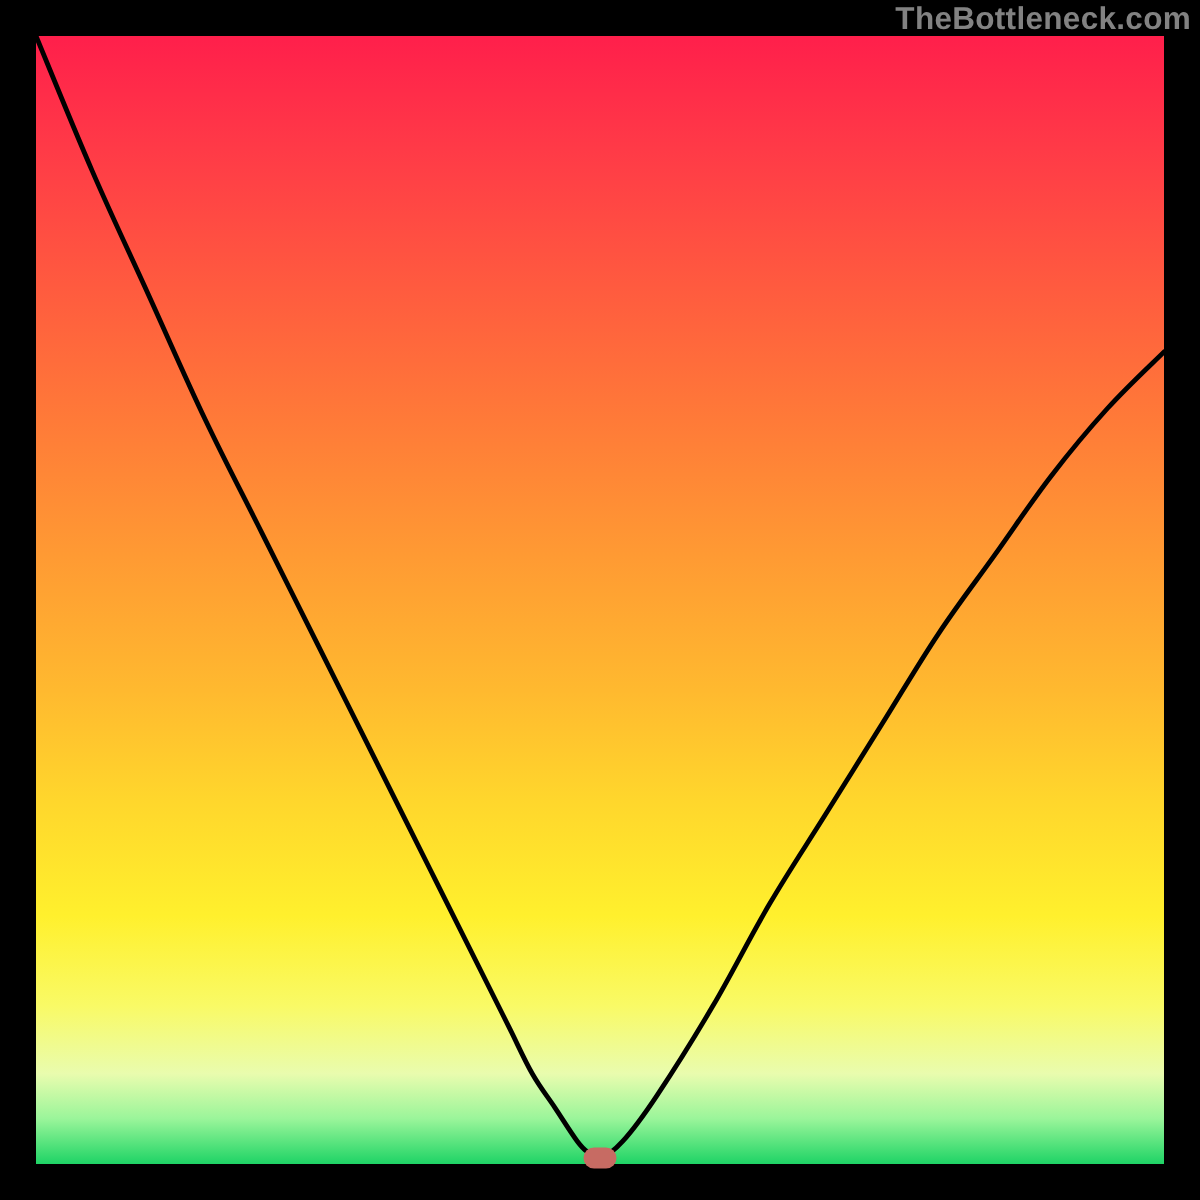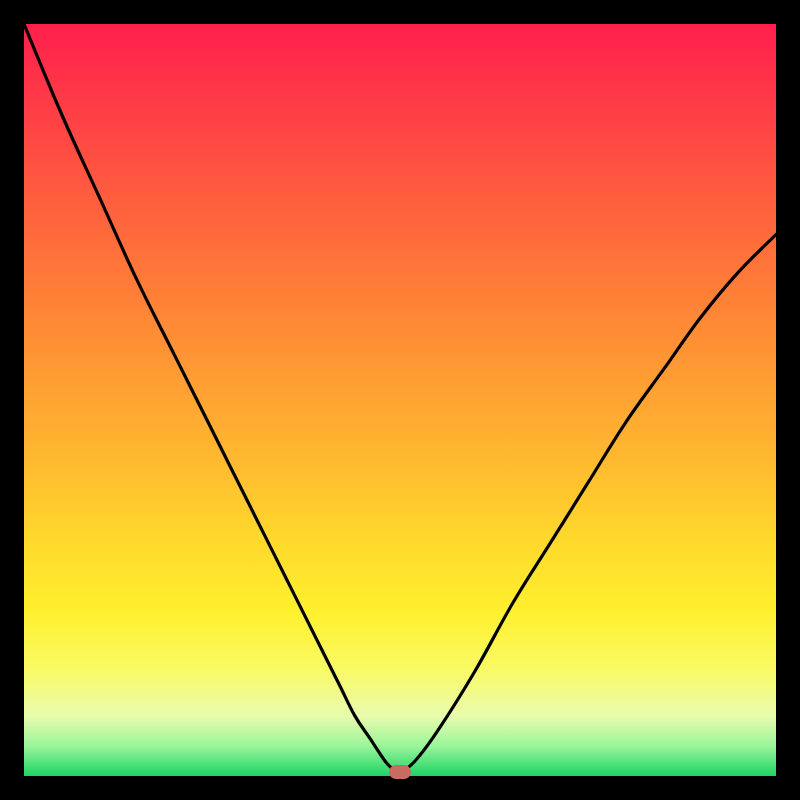--- a/index.html
+++ b/index.html
@@ -64,20 +64,21 @@
     height: 14px;
     border-radius: 8px;
     background: #c76b63;
     transform: translate(-50%, -50%);
   }
 </style>
 </head>
 <body>
 
 <div class="frame">
+  <div class="watermark">TheBottleneck.com</div>
 
   <div class="plot">
     <svg class="curve" viewBox="0 0 752 752" preserveAspectRatio="none">
       <path fill="none" stroke-width="3.2" stroke-linecap="round" stroke-linejoin="round" stroke="#000000" d="M 0.00 0.00 C 6.89 16.54, 23.81 58.53, 37.60 90.24 C 51.39 121.95, 61.41 142.63, 75.20 172.96 C 88.99 203.29, 99.01 226.73, 112.80 255.68 C 126.59 284.63, 136.61 303.31, 150.40 330.88 C 164.19 358.45, 174.21 378.51, 188.00 406.08 C 201.79 433.65, 211.81 453.71, 225.60 481.28 C 239.39 508.85, 249.41 528.91, 263.20 556.48 C 276.99 584.05, 291.15 612.38, 300.80 631.68 C 310.45 650.98, 310.33 650.73, 315.84 661.76 C 321.35 672.79, 325.37 682.19, 330.88 691.84 C 336.39 701.49, 340.41 706.13, 345.92 714.40 C 351.43 722.67, 356.82 731.45, 360.96 736.96 C 365.10 742.47, 365.72 742.41, 368.48 744.48 C 371.24 746.55, 371.86 749.62, 376.00 748.24 C 380.14 746.86, 384.15 744.54, 391.04 736.96 C 397.93 729.38, 402.57 723.42, 413.60 706.88 C 424.63 690.34, 437.41 670.16, 451.20 646.72 C 464.99 623.28, 475.01 602.48, 488.80 579.04 C 502.59 555.60, 512.61 540.94, 526.40 518.88 C 540.19 496.82, 550.21 480.78, 564.00 458.72 C 577.79 436.66, 587.81 419.24, 601.60 398.56 C 615.39 377.88, 625.41 365.22, 639.20 345.92 C 652.99 326.62, 663.01 311.20, 676.80 293.28 C 690.59 275.36, 700.61 263.33, 714.40 248.16 C 728.19 232.99, 745.11 217.45, 752.00 210.56"></path>
     </svg>
     <div class="dot" background="#c76b63" style="left: 376px; top: 748.24px;"></div>
   </div>
 </div>
 
 </body></html>

